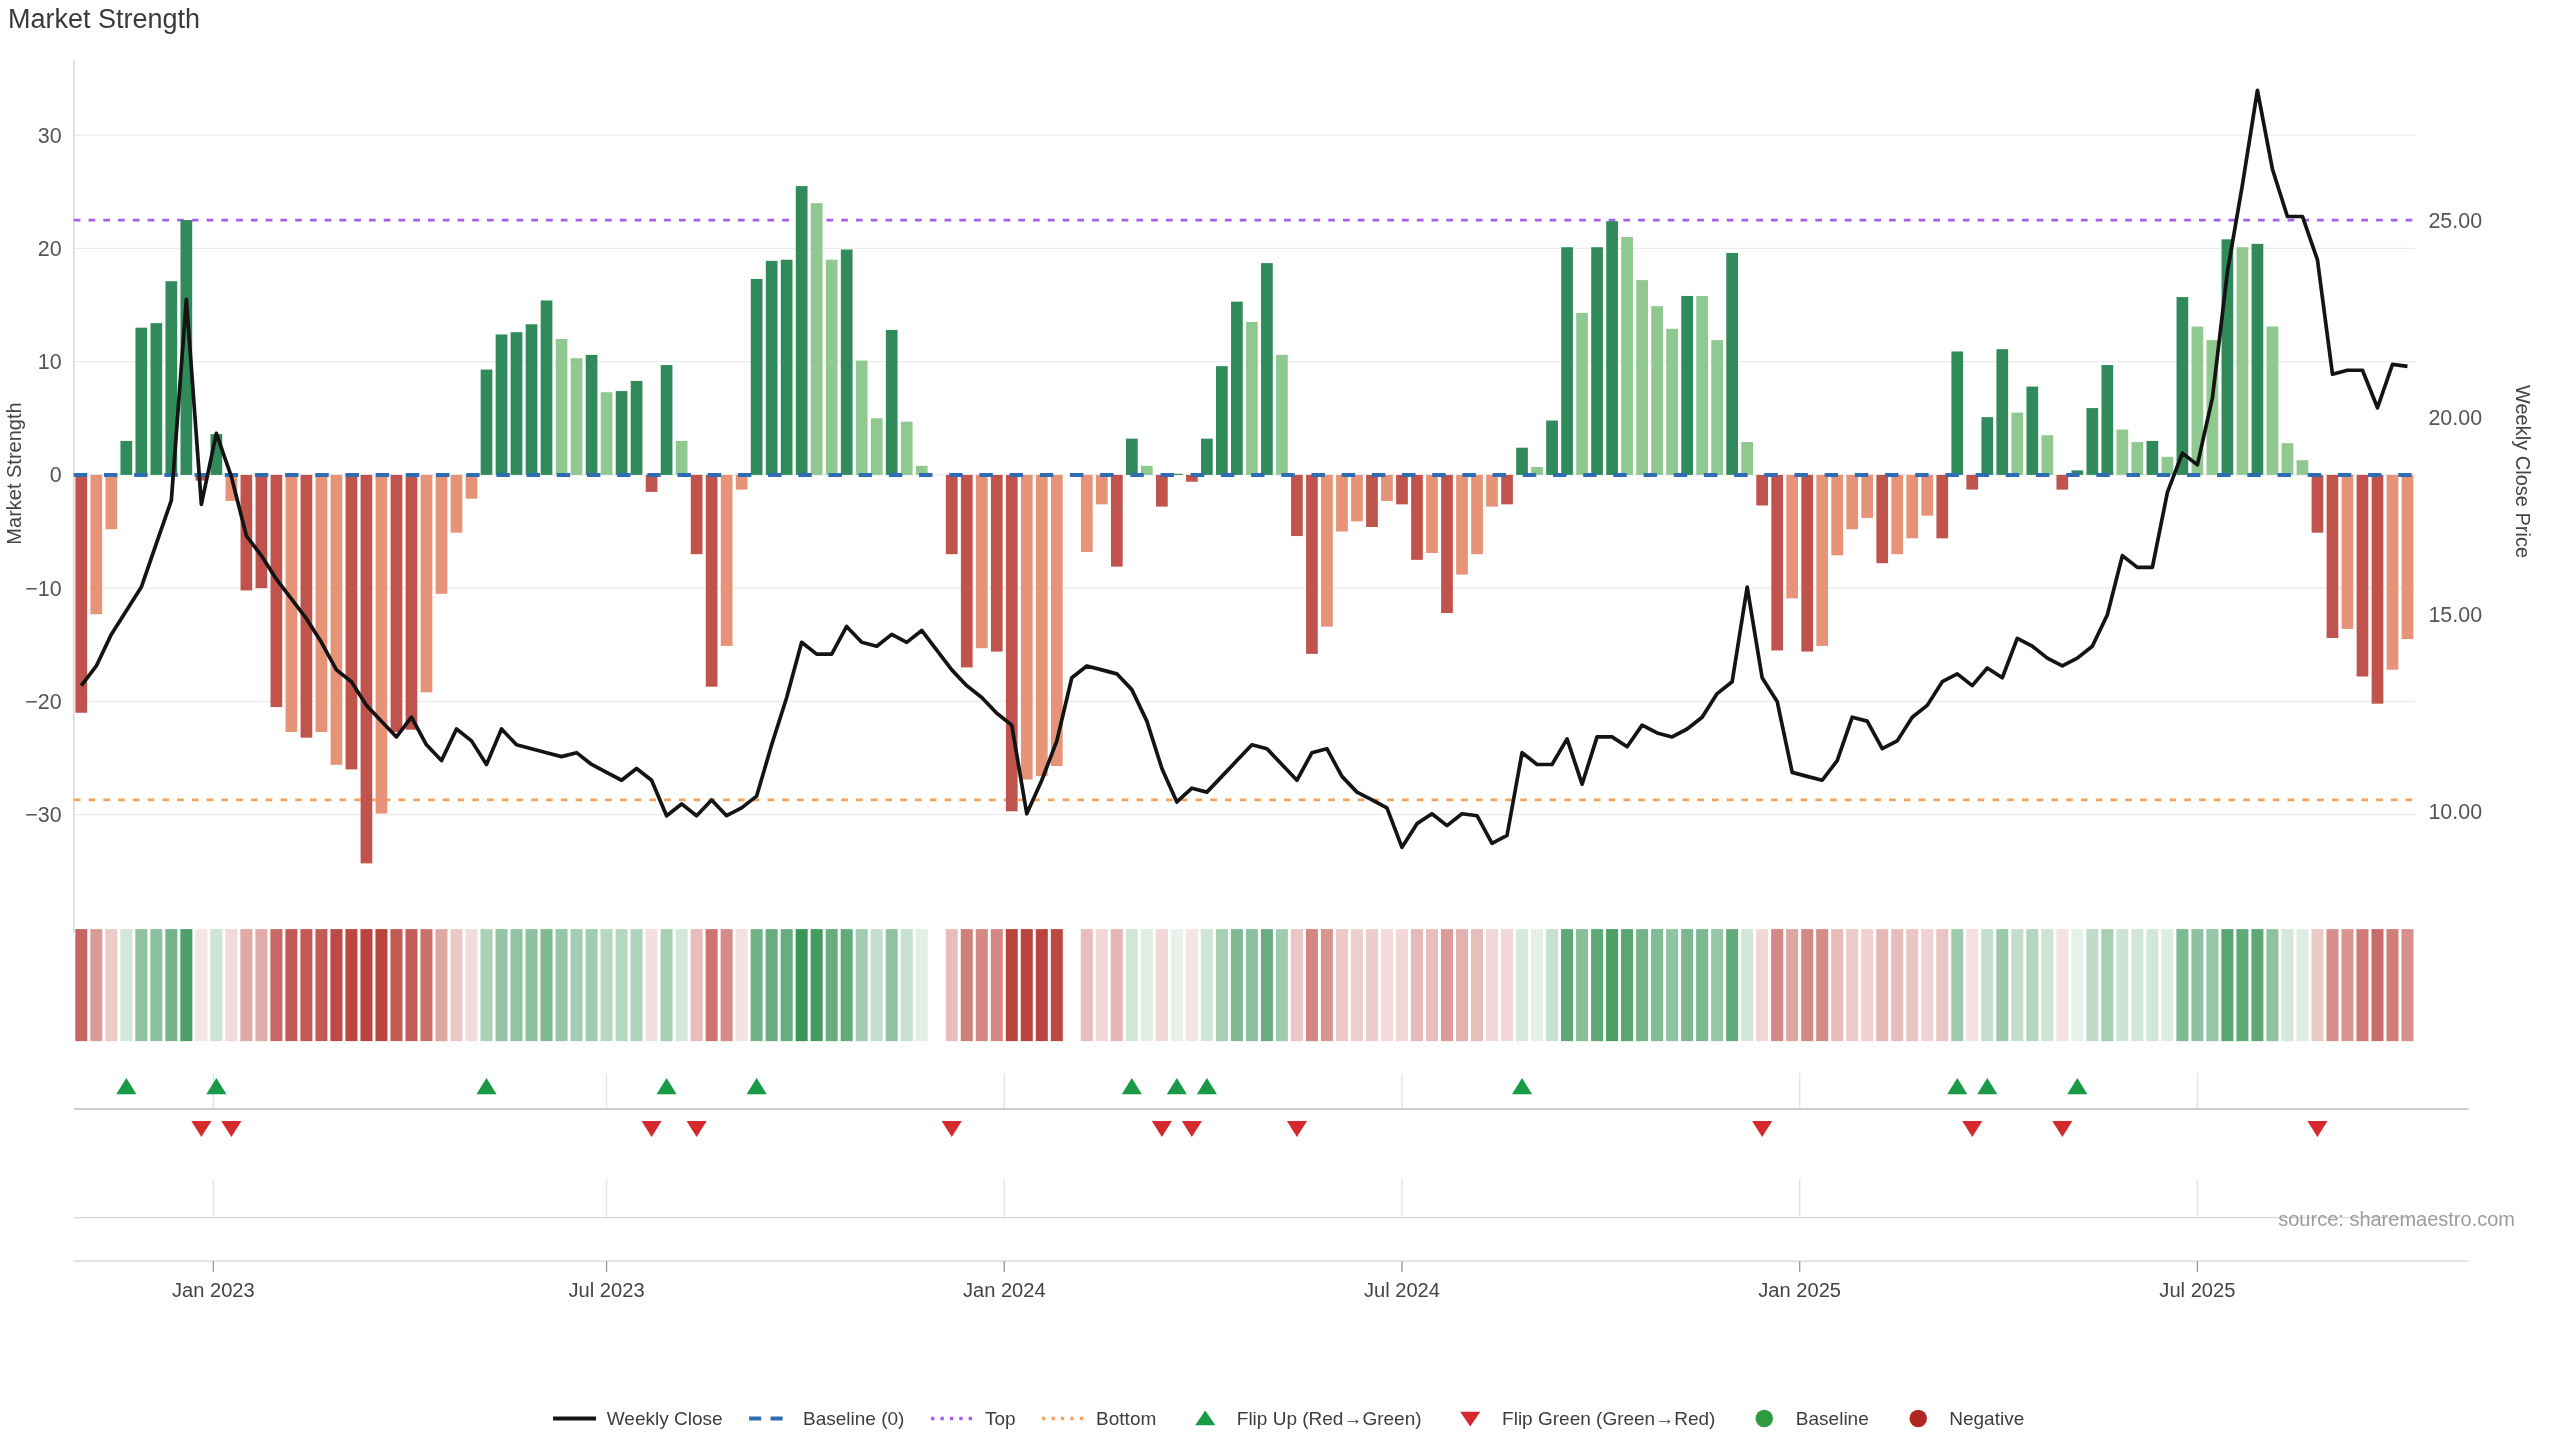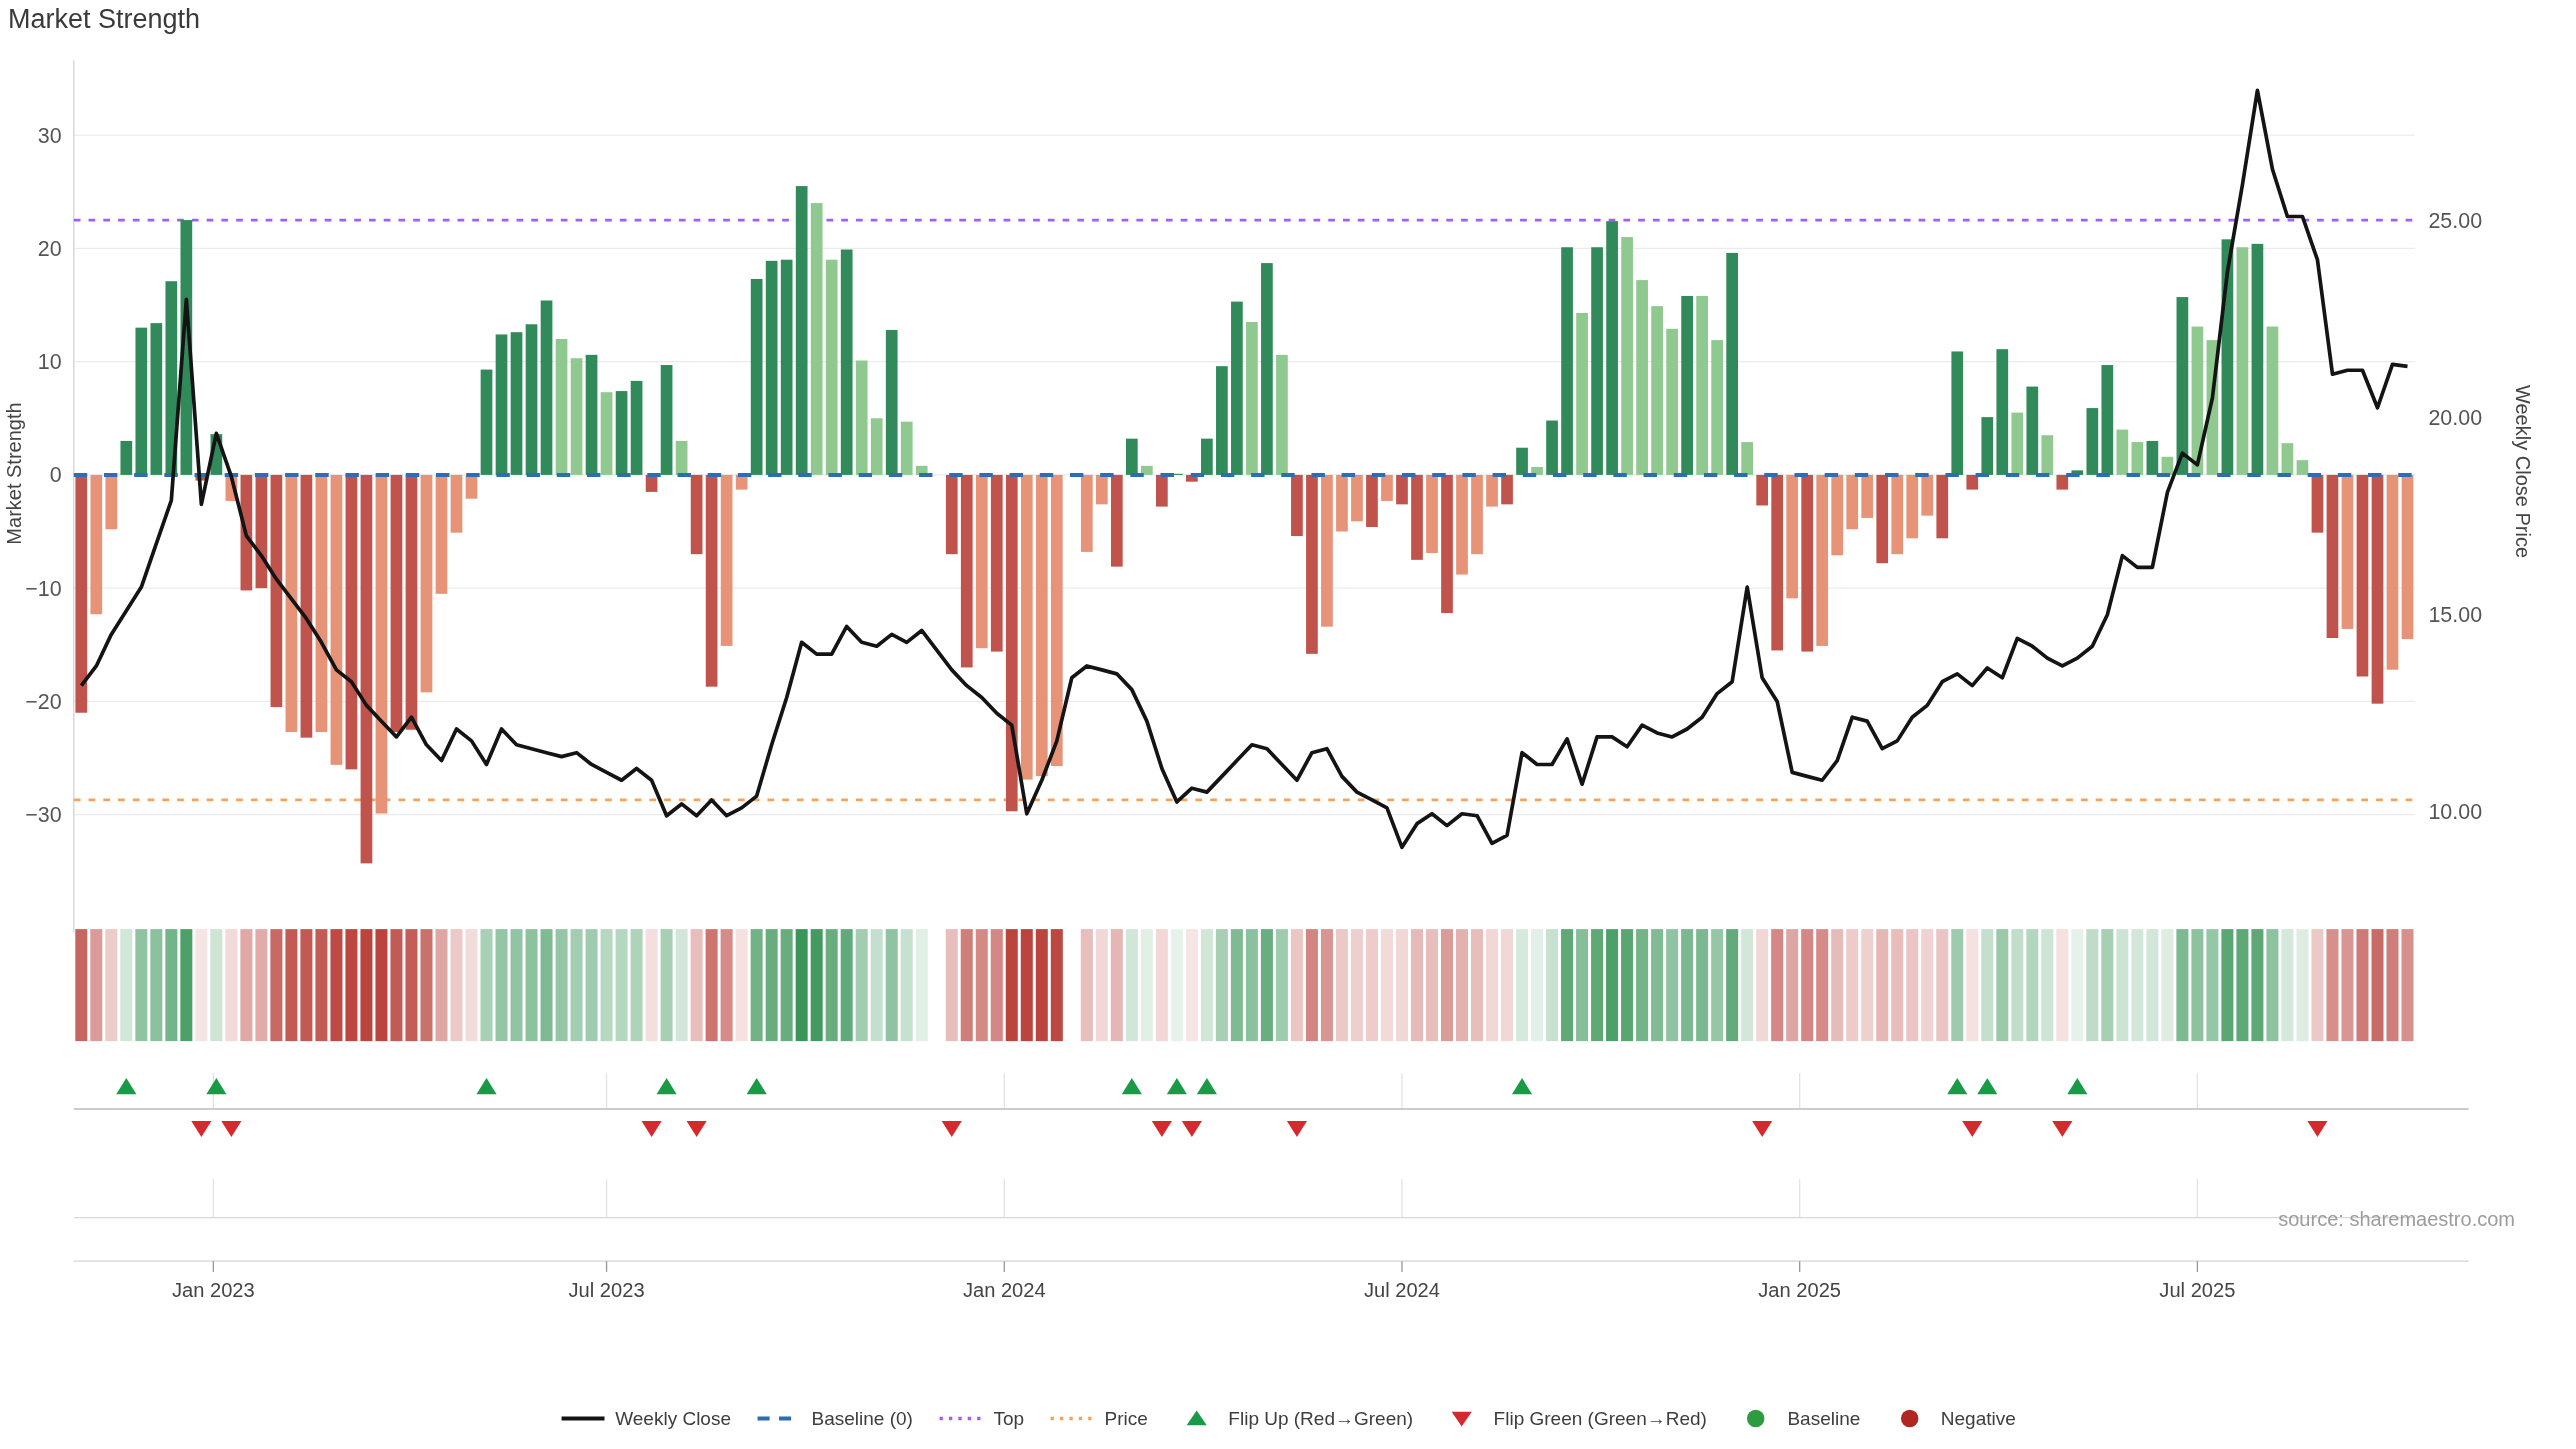--- a/index.html
+++ b/index.html
@@ -453,21 +453,21 @@
       <div class="legend-item">
         <svg width="47" height="23" class="legend-swatch" viewBox="0 0 70 34">
           <line x1="2" x2="66" y1="17" y2="17" stroke="#a55fe8" stroke-width="5" stroke-dasharray="5 9"></line>
         </svg>
         <span class="lbl">Top</span>
       </div>
       <div class="legend-item">
         <svg width="47" height="23" class="legend-swatch" viewBox="0 0 70 34">
           <line x1="2" x2="66" y1="17" y2="17" stroke="#f5a35c" stroke-width="5" stroke-dasharray="5 9"></line>
         </svg>
-        <span class="lbl">Price</span>
+        <span class="lbl">Bottom</span>
       </div>
       <div class="legend-item">
         <svg width="47" height="23" class="legend-swatch" viewBox="0 0 70 34">
           <path d="M 20 27 L 50 27 L 35 5 Z" fill="#189a46"></path>
         </svg>
         <span class="lbl">Flip Up (Red→Green)</span>
       </div>
       <div class="legend-item">
         <svg width="47" height="23" class="legend-swatch" viewBox="0 0 70 34">
           <path d="M 20 7 L 50 7 L 35 29 Z" fill="#d42a2e"></path>

